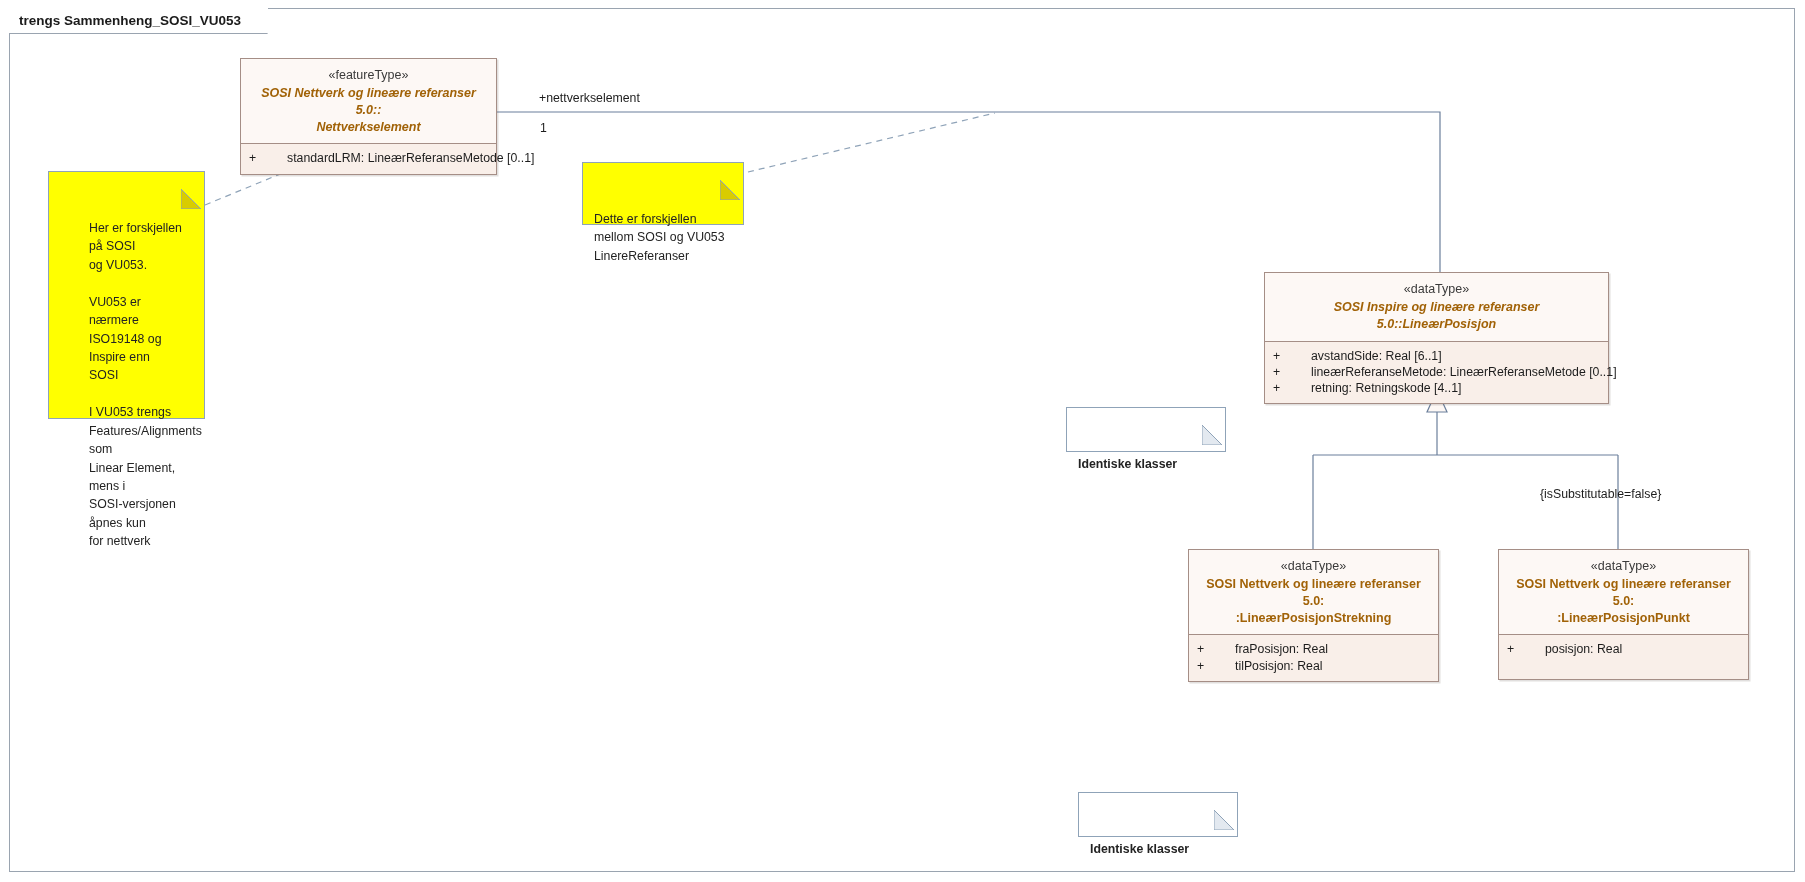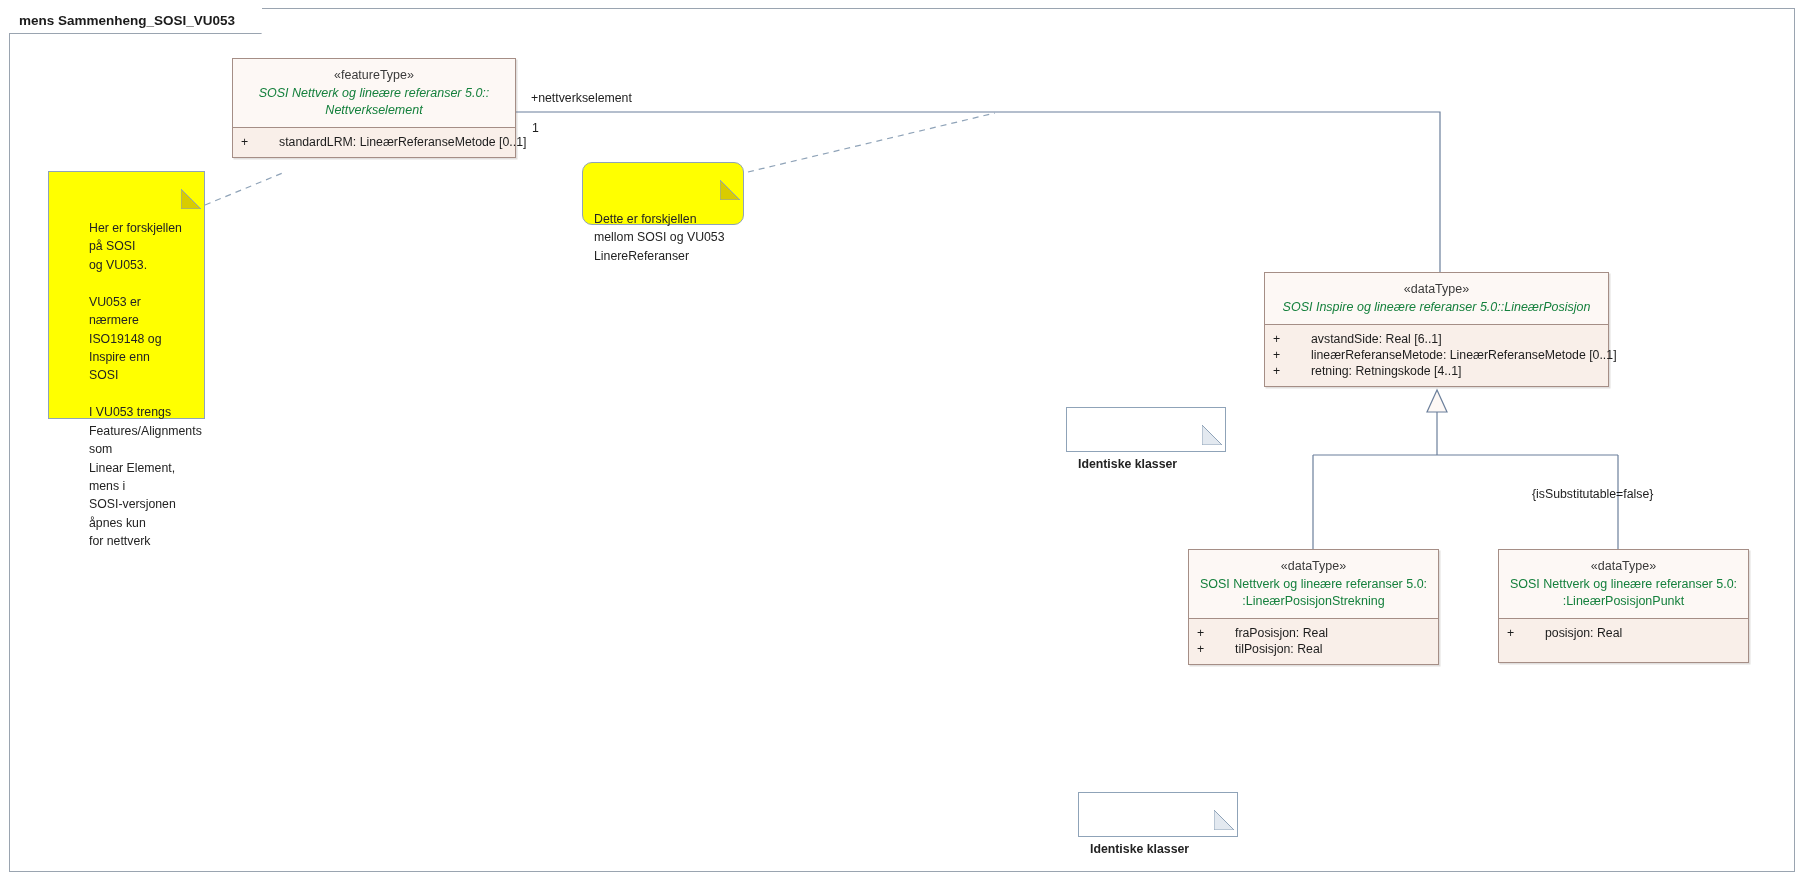--- a/index.html
+++ b/index.html
@@ -73,23 +73,23 @@
     text-align: center;
     background: #fdf8f5;
   }
   .stereotype {
     font-size: 12.5px;
     color: #3a3a3a;
     line-height: 1.5;
   }
   .cls-name {
     font-size: 12.5px;
-    font-weight: normal;
+    font-weight: bold;
     font-style: italic;
-    color: #15803d;
+    color: #a16207;
     line-height: 1.35;
   }
   .cls-name.upright {
     font-style: normal;
   }
   .uml-attrs {
     border-top: 1px solid #a58e86;
     background: #f9efe9;
     padding: 6px 0 7px 0;
   }
@@ -136,38 +136,39 @@
     height: 24px;
   }
   .note .fold-edge svg { display:block; }
 
   
   .edge-label {
     position: absolute;
     font-size: 12.3px;
     color: #1d1d1d;
     white-space: nowrap;
+    margin-left: 8px;
   }
   #svg-layer {
     position: absolute;
     left: 0;
     top: 0;
     width: 1805px;
     height: 882px;
     pointer-events: none;
   }
 </style>
 </head>
 <body>
 
 <div id="canvas">
 
   <div id="diagram-frame"></div>
   <div id="frame-tab">
-    <span>mens Sammenheng_SOSI_VU053</span>
+    <span>trengs Sammenheng_SOSI_VU053</span>
   </div>
 
   <svg id="svg-layer" viewBox="0 0 1805 882">
 
     <g stroke="#6B7F9B" stroke-width="1.2" fill="none">
       <polyline points="475,112 1440,112 1440,272"></polyline>
 
       <polyline points="495,101 474,112 495,123" stroke-linejoin="miter"></polyline>
     </g>
 
@@ -177,21 +178,21 @@
       <line x1="1313" y1="455" x2="1313" y2="549"></line>
       <line x1="1618" y1="455" x2="1618" y2="549"></line>
     </g>
     <polygon points="1437,390 1427,412 1447,412" fill="#FDF8F5" stroke="#6B7F9B" stroke-width="1.2"></polygon>
 
     <line x1="205" y1="205" x2="285" y2="172" stroke="#8FA3B8" stroke-width="1.2" stroke-dasharray="6,5"></line>
 
     <line x1="748" y1="172" x2="995" y2="113" stroke="#8FA3B8" stroke-width="1.2" stroke-dasharray="6,5"></line>
   </svg>
 
-  <div class="uml-class" style="left:232px; top:58px; width:284px;">
+  <div class="uml-class" style="left:240px; top:58px; width:257px;">
     <div class="uml-head">
       <div class="stereotype">«featureType»</div>
       <div class="cls-name">SOSI Nettverk og lineære referanser 5.0::</div>
       <div class="cls-name">Nettverkselement</div>
     </div>
     <div class="uml-attrs">
       <div class="attr-row">
         <span class="attr-vis">+</span>
         <span class="attr-text">standardLRM: LineærReferanseMetode [0..1]</span>
       </div>
@@ -264,21 +265,21 @@
 ISO19148 og Inspire enn
 SOSI
 
 I VU053 trengs
 Features/Alignments som
 Linear Element, mens i
 SOSI-versjonen åpnes kun
 for nettverk</span>
   </div>
 
-  <div class="note yellow" style="left:582px; top:162px; width:162px; height:63px;border-radius:10px;">
+  <div class="note yellow" style="left:582px; top:162px; width:162px; height:63px;">
     <span class="fold-edge">
       <svg width="20" height="20" viewBox="0 0 20 20">
         <polygon points="0,0 20,20 0,20" fill="#d9cc00" stroke="#8FA3B8" stroke-width="1"></polygon>
       </svg>
     </span>
     <span>Dette er forskjellen
 mellom SOSI og VU053
 LinereReferanser</span>
   </div>
 

